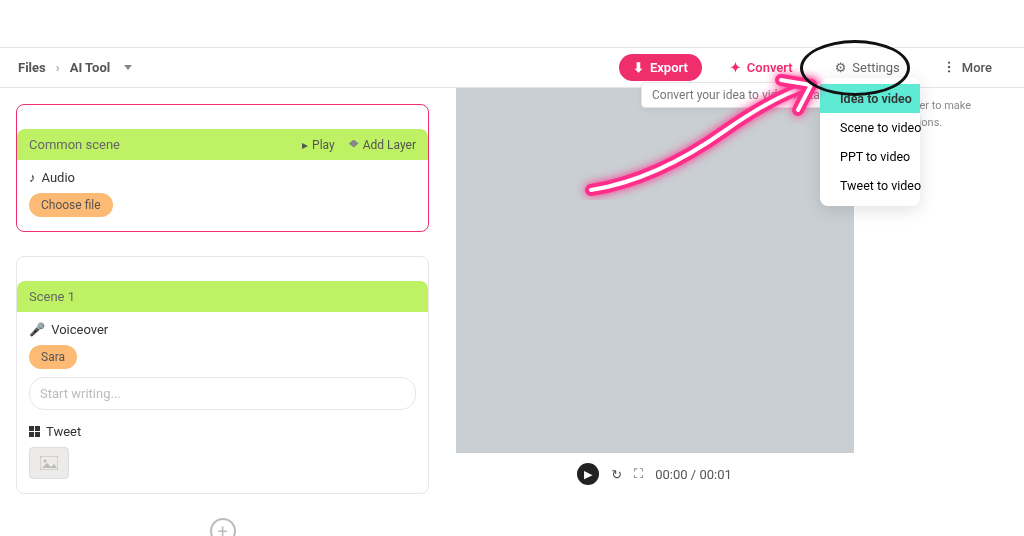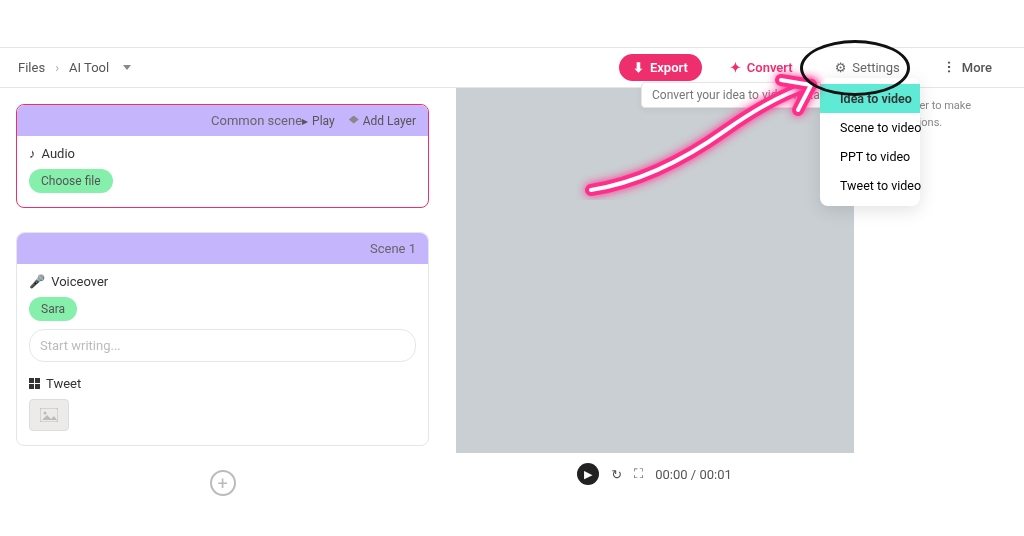--- a/index.html
+++ b/index.html
@@ -1,38 +1,38 @@
 <!DOCTYPE html>
 <html><head>
 <meta charset="utf-8">
 <style>
 * { box-sizing: border-box; margin: 0; padding: 0; font-family: -apple-system, BlinkMacSystemFont, "Segoe UI", Roboto, sans-serif; }
 body { background: #fff; width: 1024px; height: 536px; overflow: hidden; position: relative; }
 .topbar { height: 48px; border-bottom: 1px solid #e5e5e5; }
 .secondbar { height: 40px; display: flex; align-items: center; justify-content: space-between; padding: 0 18px; border-bottom: 1px solid #e5e5e5; font-size: 13px; color: #555; }
-.breadcrumb { display: flex; align-items: center; gap: 10px; }
+.breadcrumb { display: flex; align-items: center; gap: 10px; font-weight: bold; }
 .breadcrumb .chev { color: #aaa; }
 .breadcrumb .dd { width: 0; height: 0; border-left: 4px solid transparent; border-right: 4px solid transparent; border-top: 5px solid #888; margin-left: 4px; }
 .actions { display: flex; align-items: center; gap: 14px; }
 .btn { display: inline-flex; align-items: center; gap: 6px; font-size: 13px; padding: 6px 14px; border-radius: 16px; cursor: pointer; }
 .btn-export { background: #ef2e6d; color: #fff; font-weight: 600; }
 .btn-convert { color: #ef2e6d; font-weight: 600; }
 .btn-settings { color: #666; }
 .btn-more { color: #555; font-weight: 500; }
 .kebab { display: inline-block; letter-spacing: 1px; transform: rotate(90deg); font-weight: bold; }
 .main { display: flex; height: calc(100% - 88px); }
 .left { width: 445px; padding: 16px 16px 0 16px; }
 .panel { border: 1px solid #e6e6e6; border-radius: 8px; margin-bottom: 24px; background: #fff; }
 .panel.active { border: 1.5px solid #ef2e6d; }
-.panel-hdr { display: flex; align-items: center; justify-content: flex-end; padding: 8px 12px; background: #c4b5fd; border-radius: 8px 8px 0 0; font-size: 13px; color: #666; }
+.panel-hdr { display: flex; align-items: center; justify-content: space-between; padding: 8px 12px; background: #bef264; border-radius: 8px 8px 0 0; font-size: 13px; color: #666; margin-top: 24px; }
 .panel-hdr .right { display: flex; align-items: center; gap: 14px; }
 .hdr-btn { display: inline-flex; align-items: center; gap: 4px; font-size: 12px; color: #555; cursor: pointer; }
 .panel-body { padding: 10px 12px 14px 12px; font-size: 13px; }
 .row-lbl { display: flex; align-items: center; gap: 6px; color: #333; margin-bottom: 8px; font-size: 13px; }
-.chip { display: inline-block; background: #86efac; border-radius: 14px; padding: 5px 12px; font-size: 12px; color: #555; cursor: pointer; }
+.chip { display: inline-block; background: #fdba74; border-radius: 14px; padding: 5px 12px; font-size: 12px; color: #555; cursor: pointer; }
 .input-placeholder { border: 1px solid #e6e6e6; border-radius: 15px; padding: 8px 10px; color: #bbb; font-size: 13px; margin: 8px 0 14px 0; }
 .thumb { width: 40px; height: 32px; background: #ecebe9; border: 1px solid #ddd; border-radius: 4px; display: flex; align-items: center; justify-content: center; color: #999; }
 .add-scene { display: flex; justify-content: center; margin-top: 8px; }
 .plus-circle { width: 26px; height: 26px; border-radius: 50%; border: 2px solid #bbb; color: #bbb; font-size: 18px; display: flex; align-items: center; justify-content: center; cursor: pointer; }
 .center { flex: 1; position: relative; display: flex; flex-direction: column; align-items: center; }
 .canvas { margin-top: 0; width: 398px; height: 365px; background: #c9cfd3; }
 .pctrl { display: flex; align-items: center; gap: 12px; margin-top: 10px; font-size: 13px; color: #555; }
 .play-big { width: 22px; height: 22px; border-radius: 50%; background: #222; color: #fff; display: flex; align-items: center; justify-content: center; font-size: 11px; }
 .right-col { width: 160px; padding: 10px 14px 0 0; font-size: 11px; color: #888; line-height: 1.5; }
 .dropdown { position: absolute; top: 78px; left: 820px; width: 100px; background: #fff; border-radius: 8px; box-shadow: 0 4px 18px rgba(0,0,0,0.12); padding: 6px 0; z-index: 50; font-size: 12.5px; }

